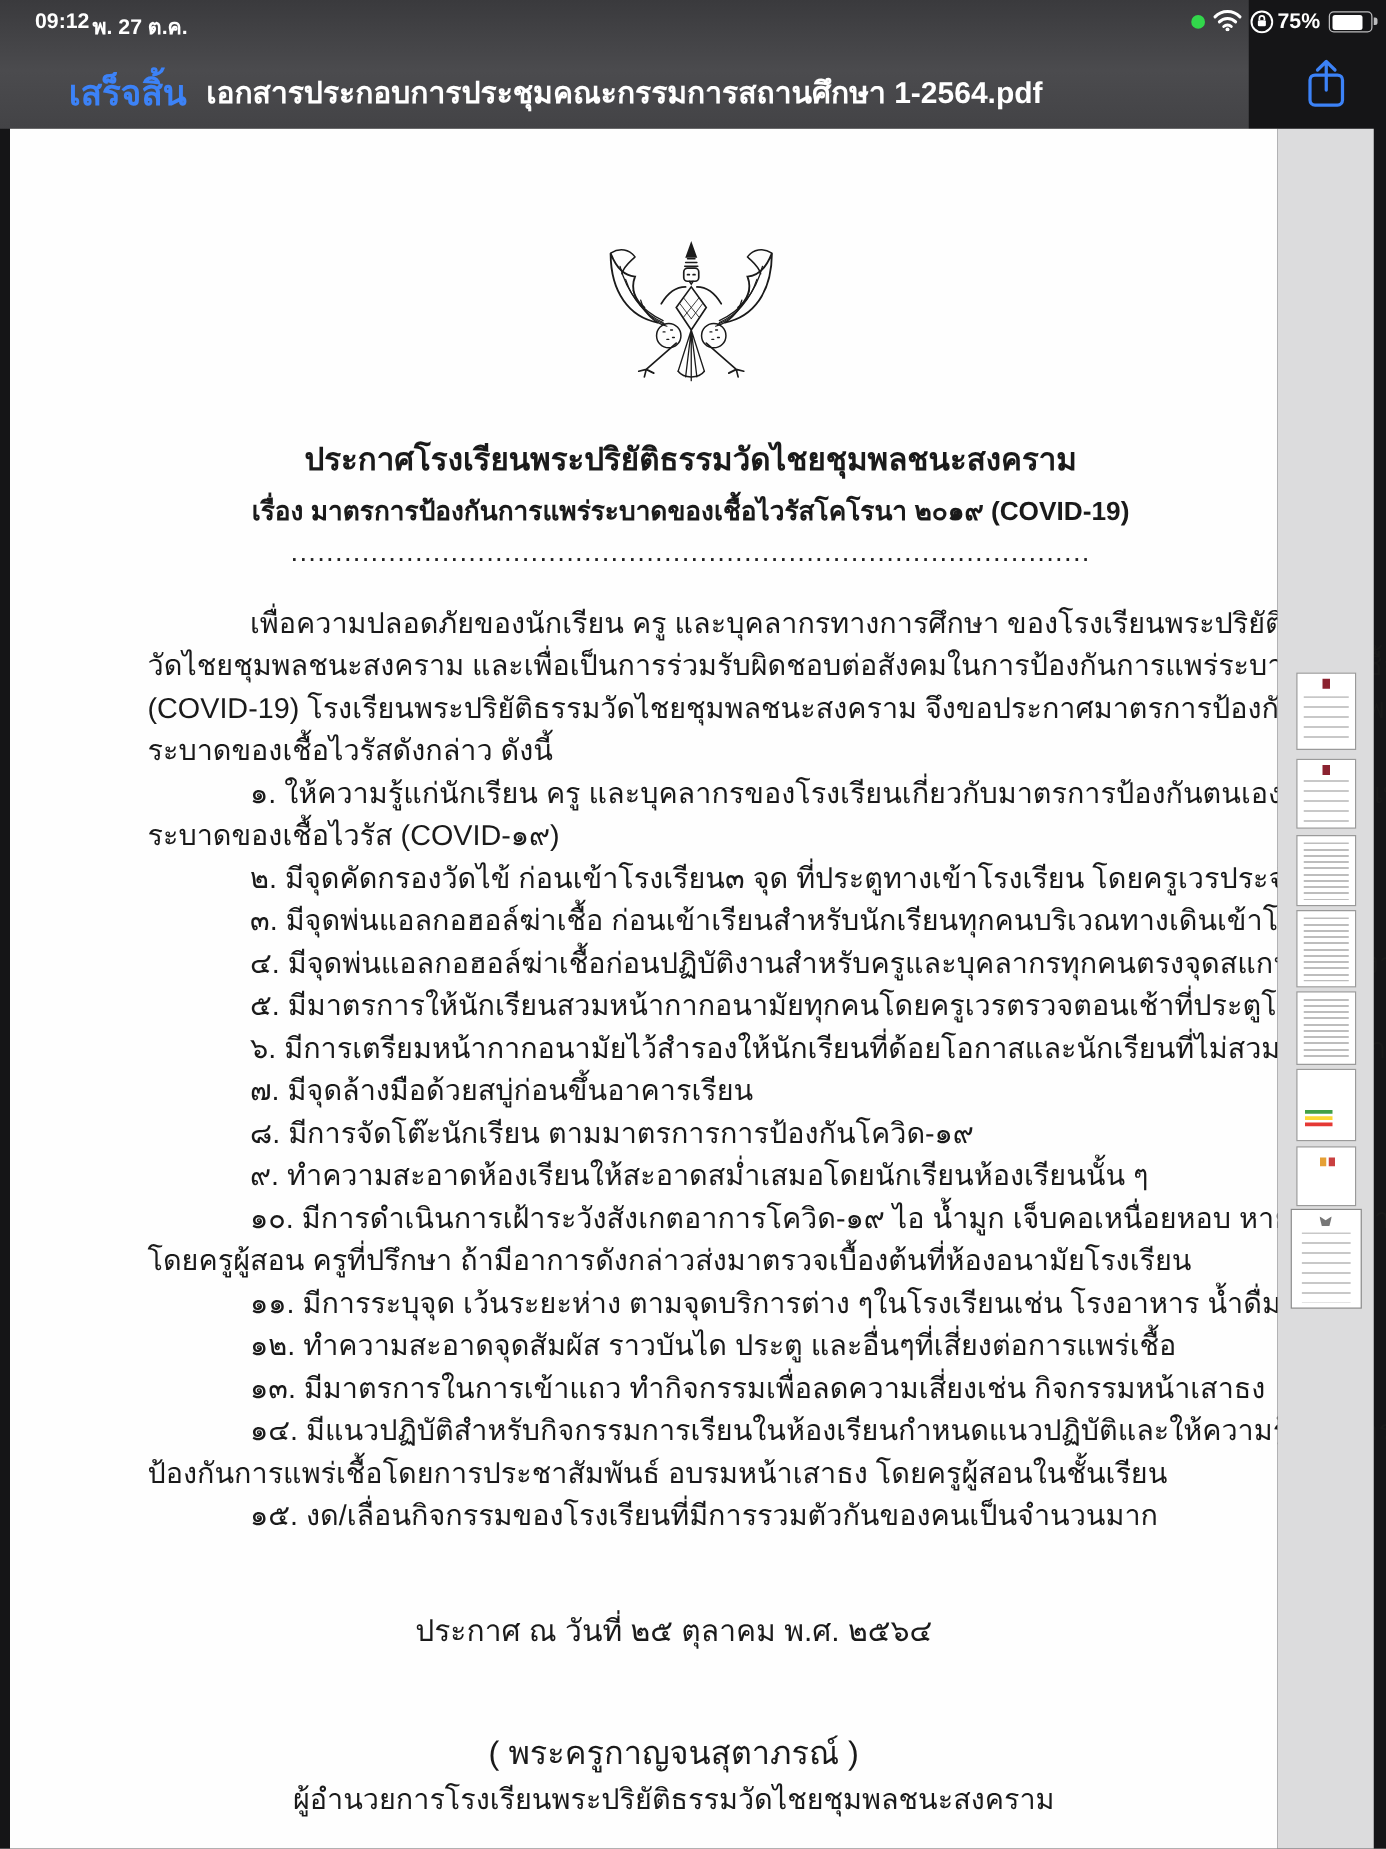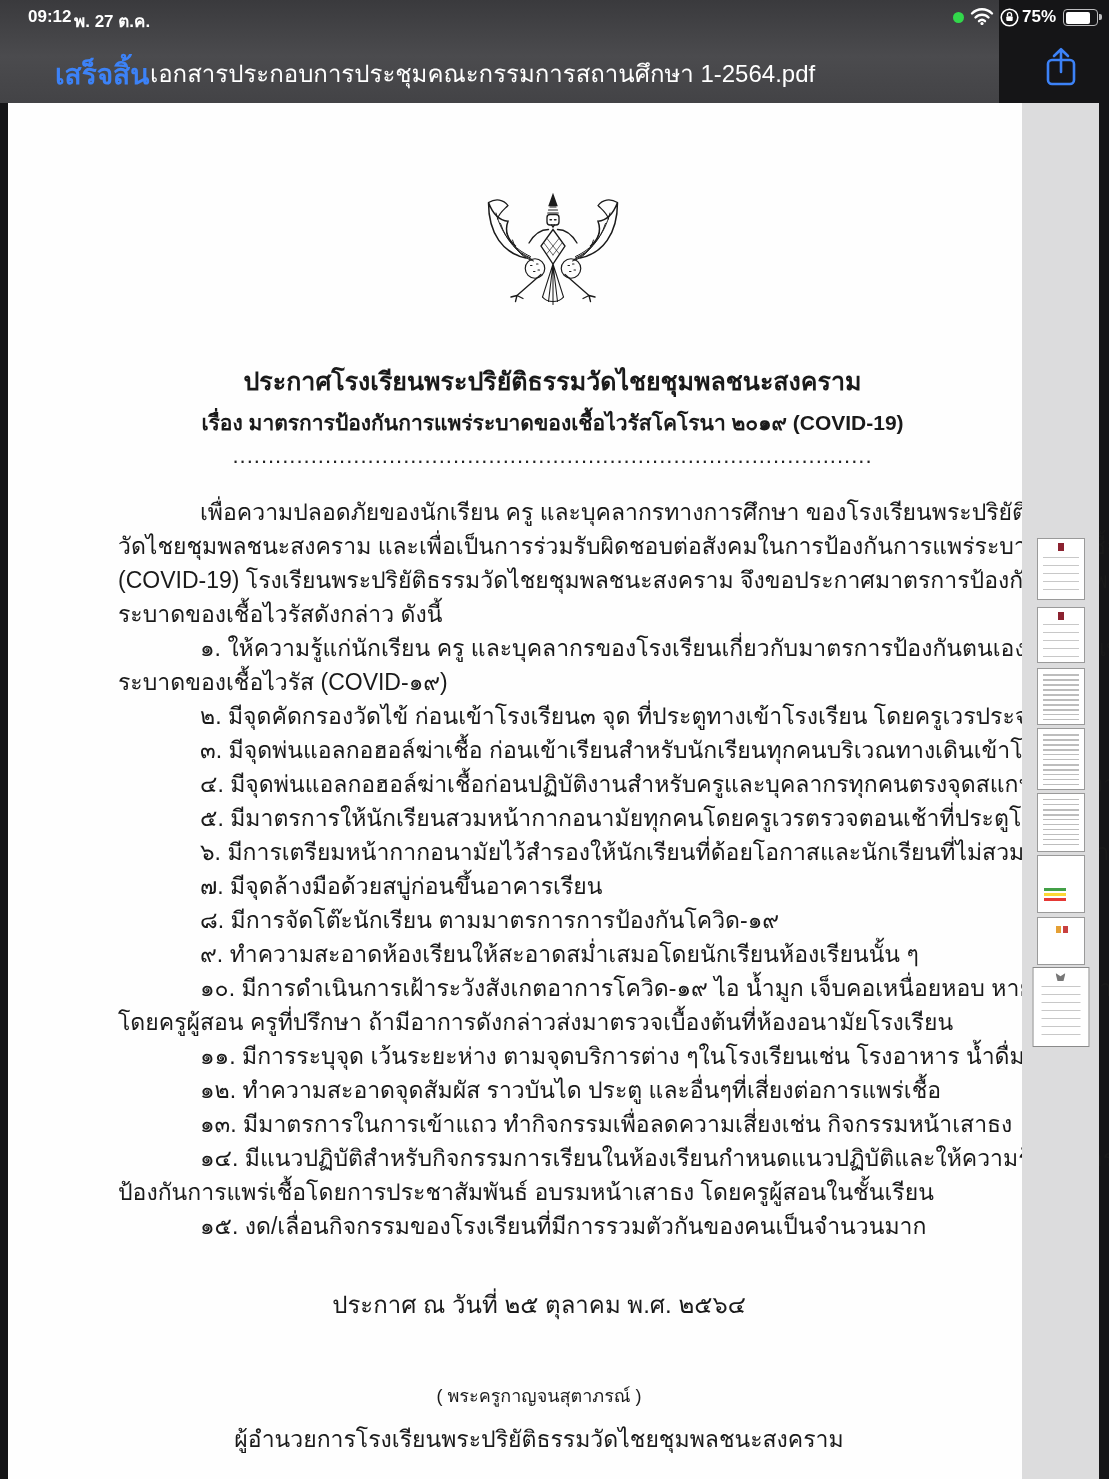--- a/index.html
+++ b/index.html
@@ -12,36 +12,36 @@
   .sb-time{left:28px;}
   .sb-date{left:74px;}
   .green-dot{position:absolute;left:953px;top:12px;width:11px;height:11px;border-radius:50%;background:#32d74b;}
   .wifi{position:absolute;left:970px;top:8px;}
   .rotlock{position:absolute;left:1000px;top:8px;}
   .sb-batt-text{left:1022px;font-weight:600;}
   .battery{position:absolute;left:1063px;top:9px;width:33px;height:15px;border:1.5px solid #bdbdbf;border-radius:4px;}
   .battery .fill{position:absolute;left:1.5px;top:1.5px;bottom:1.5px;width:74%;background:#fff;border-radius:2px;}
   .battery .nub{position:absolute;right:-4.5px;top:4px;width:2.5px;height:6px;background:#bdbdbf;border-radius:0 2px 2px 0;}
   .done-btn{position:absolute;left:27px;top:52px;font-size:28px;font-weight:700;color:#3c82f7;background:none;border:none;padding:0;cursor:pointer;font-family:Liberation Sans, sans-serif;margin-left:28px;}
-  .nav-title{position:absolute;left:150px;right:150px;top:54px;color:#fff;font-size:24px;font-weight:400;
+  .nav-title{position:absolute;left:150px;right:150px;top:54px;text-align:center;color:#fff;font-size:24px;font-weight:700;
              white-space:nowrap;overflow:hidden;}
   .share-btn{position:absolute;left:1044px;top:46px;background:none;border:none;padding:0;cursor:pointer;}
   
   .pdf-page{position:absolute;left:8px;top:103px;width:1014px;height:1376px;background:#fefefe;}
   .doc-content{position:absolute;left:75px;top:0;width:939px;color:#1a1a1a;}
   .emblem{display:block;margin:76px auto 0;}
-  .h1{margin-top:24px;text-align:center;font-size:25px;font-weight:700;}
+  .h1{margin-top:10px;text-align:center;font-size:25px;font-weight:700;}
   .h2{margin-top:5px;text-align:center;font-size:21px;font-weight:700;}
   .dots{margin-top:4px;text-align:center;font-size:22px;letter-spacing:1px;color:#222;
         white-space:nowrap;overflow:hidden;}
   .body-text{margin:26px 26px 0 35px;font-size:23px;}
   .ln{height:34px;line-height:34px;white-space:nowrap;}
   .ind{padding-left:82px;}
   .announce{position:absolute;top:1182px;left:0;right:27px;text-align:center;font-size:24px;}
-  .signer-name{position:absolute;top:1278px;left:0;right:27px;text-align:center;font-size:18px;}
+  .signer-name{position:absolute;top:1278px;left:0;right:27px;text-align:center;font-size:26px;}
   .signer-title{position:absolute;top:1318px;left:0;right:27px;text-align:center;font-size:23px;}
   
   .sidebar{position:absolute;left:1022px;top:103px;width:77px;height:1376px;background:#dcdcdd;}
   .thumb{position:absolute;left:50%;transform:translateX(-50%);width:48px;background:#fff;
          border:1px solid #9a9a9a;box-sizing:border-box;cursor:pointer;}
   .t1{top:435px;height:62px;} .t2{top:504px;height:56px;} .t3{top:565px;height:57px;}
   .t4{top:625px;height:62px;} .t5{top:690px;height:59px;} .t6{top:752px;height:58px;}
   .t7{top:814px;height:48px;} .t8{top:864px;height:80px;width:57px;border-color:#8a8a8a;}
   .t-emblem{width:6px;height:8px;background:#8b2230;margin:4px auto 2px;}
   .t-emblem-gray{width:10px;height:8px;background:#777;margin:5px auto 2px;clip-path:polygon(0 0,50% 40%,100% 0,80% 100%,20% 100%);}

